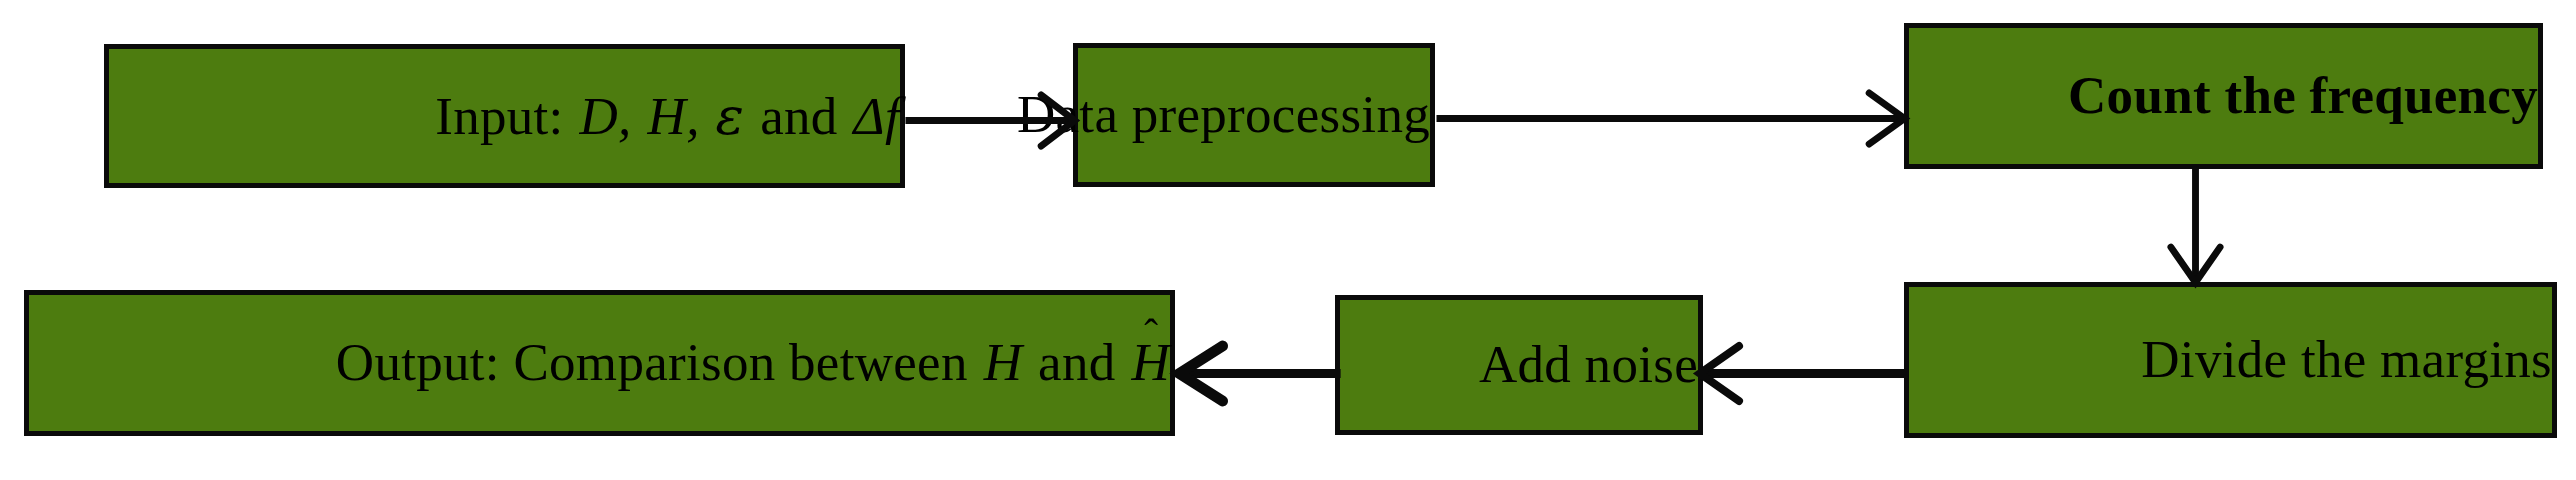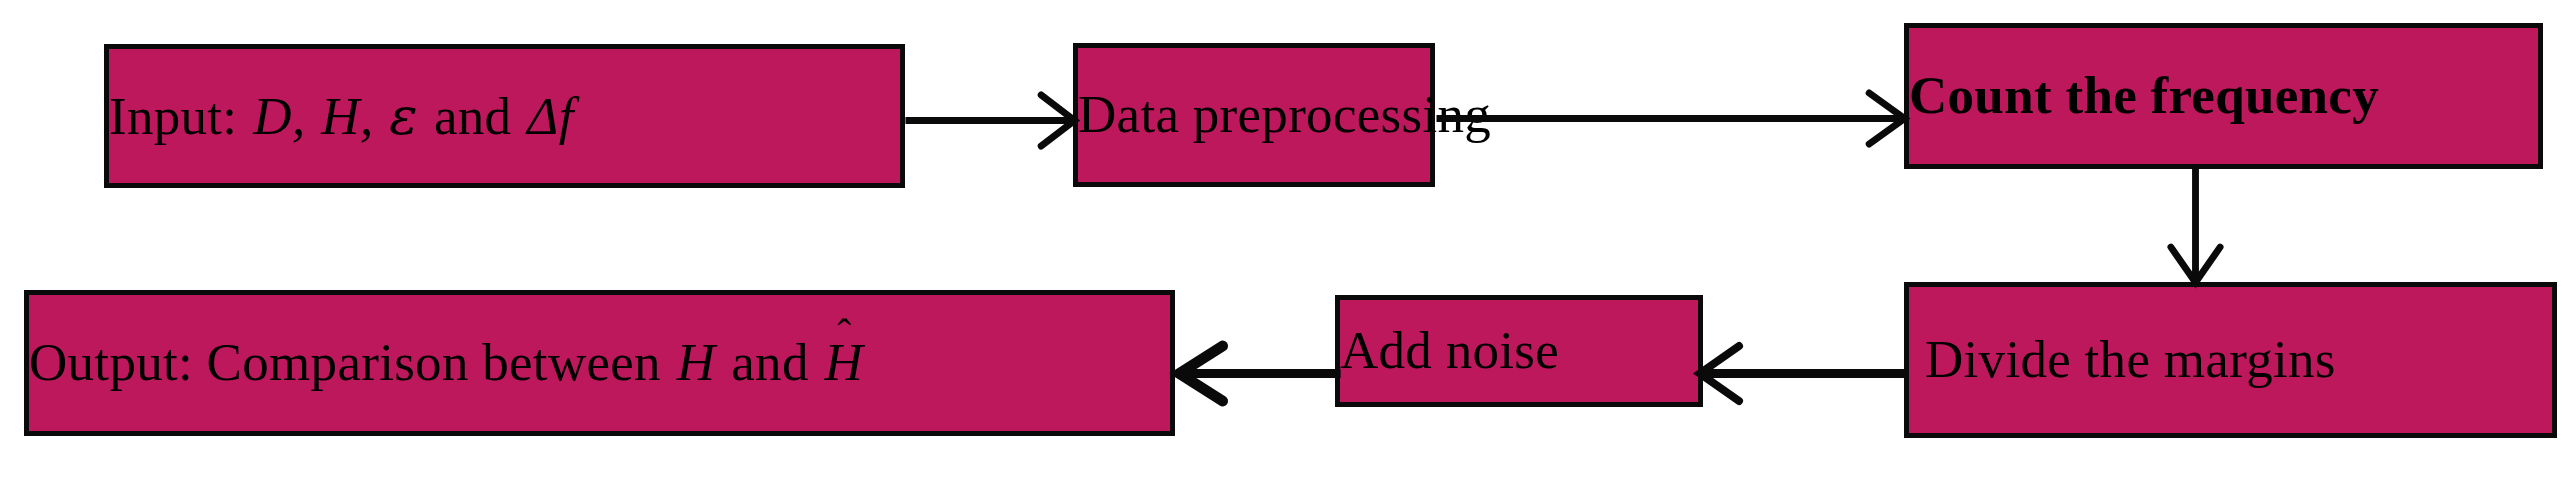--- a/index.html
+++ b/index.html
@@ -13,25 +13,25 @@
   #canvas {
     position: relative;
     width: 2576px;
     height: 481px;
     background: #ffffff;
     overflow: hidden;
   }
   .node {
     position: absolute;
     box-sizing: border-box;
-    background: #be185d;
+    background: #4d7c0f;
     border: 5px solid #0a0a0a;
     display: flex;
     align-items: center;
-    justify-content: flex-start;
+    justify-content: flex-end;
     text-align: center;
     color: #000000;
     line-height: 1.05;
     white-space: nowrap;
   }
   .node .label {
     font-size: 53px;
     letter-spacing: 0.3px;
   }
   .mi {
@@ -55,21 +55,21 @@
     font-style: normal;
     line-height: 1;
   }
   .sp-m { display: inline-block; width: 0.30em; }
 
   
   #node-input        { left: 104px;  top: 44px;  width: 801px;  height: 144px; }
   #node-preprocess   { left: 1073px; top: 43px;  width: 362px;  height: 144px; }
   #node-count        { left: 1904px; top: 23px;  width: 639px;  height: 146px; font-weight: bold; }
   #node-output       { left: 24px;   top: 290px; width: 1151px; height: 146px; }
-  #node-addnoise     { left: 1335px; top: 295px; width: 368px;  height: 112px; }
+  #node-addnoise     { left: 1335px; top: 295px; width: 368px;  height: 140px; }
   #node-divide       { left: 1904px; top: 282px; width: 653px;  height: 156px; padding-left: 16px; }
 
   
   .conn { position: absolute; }
   .conn svg { display: block; overflow: visible; }
 
   #conn-input-preprocess { left: 905px;  top: 91px;  width: 173px; height: 59px; }
   #conn-preprocess-count { left: 1435px; top: 89px;  width: 475px; height: 59px; }
   #conn-count-divide     { left: 2166px; top: 166px; width: 59px;  height: 121px; }
   #conn-divide-addnoise  { left: 1697px; top: 344px; width: 212px; height: 59px; }

